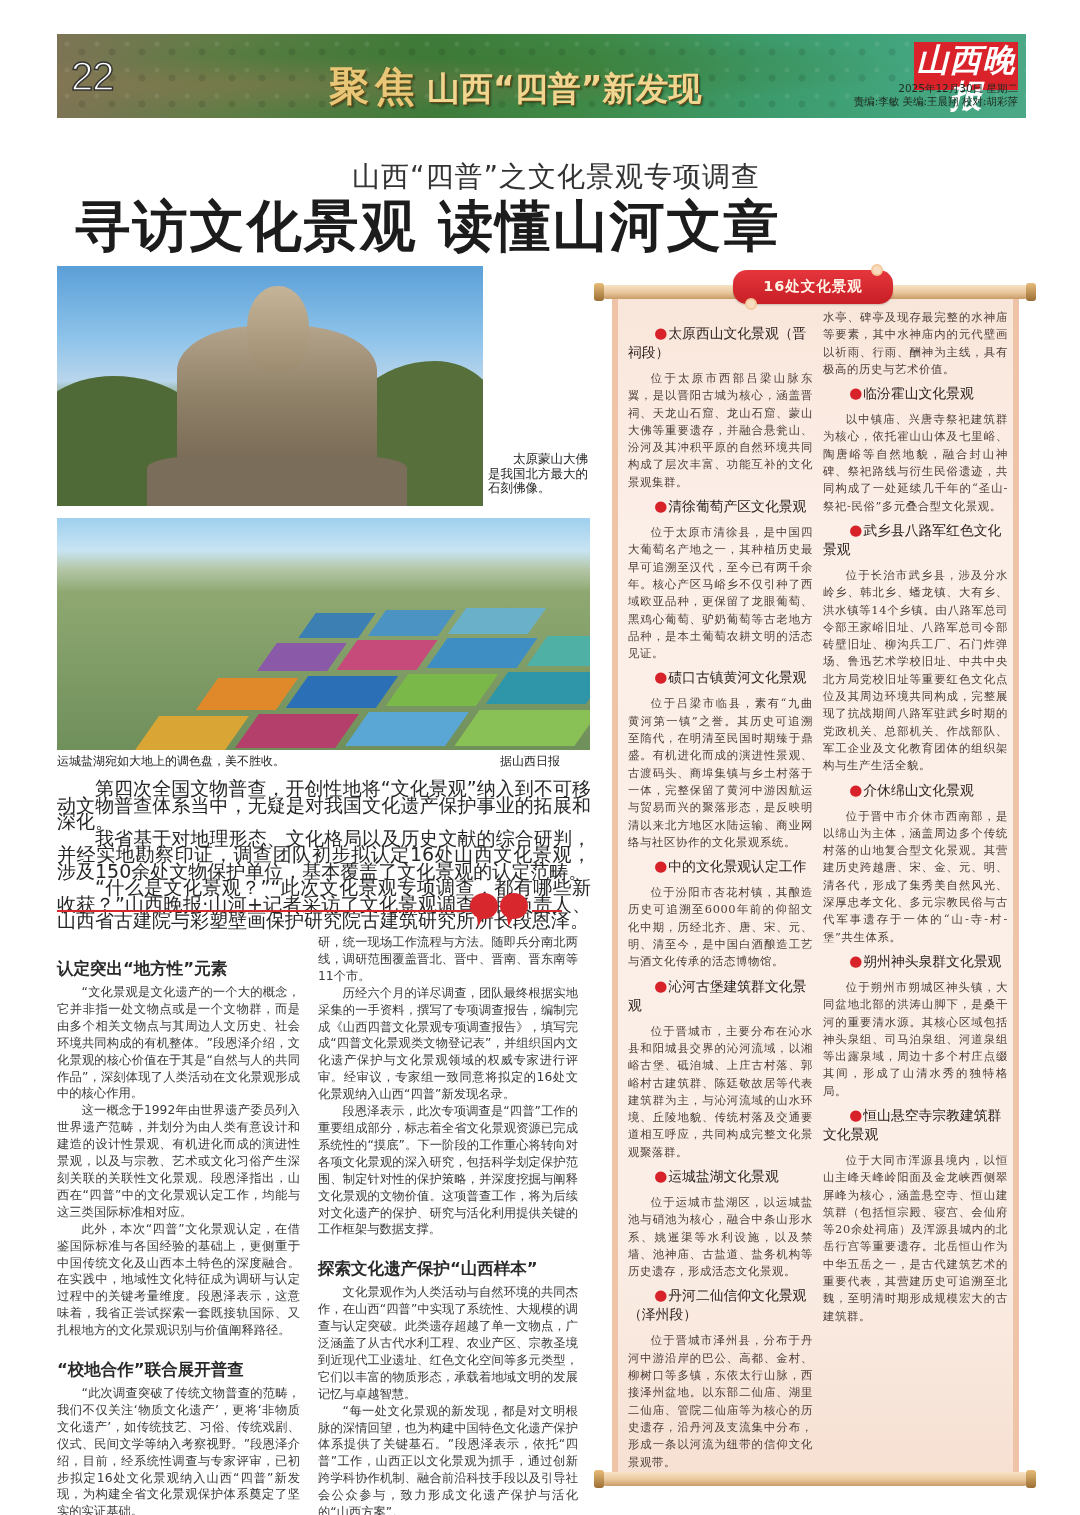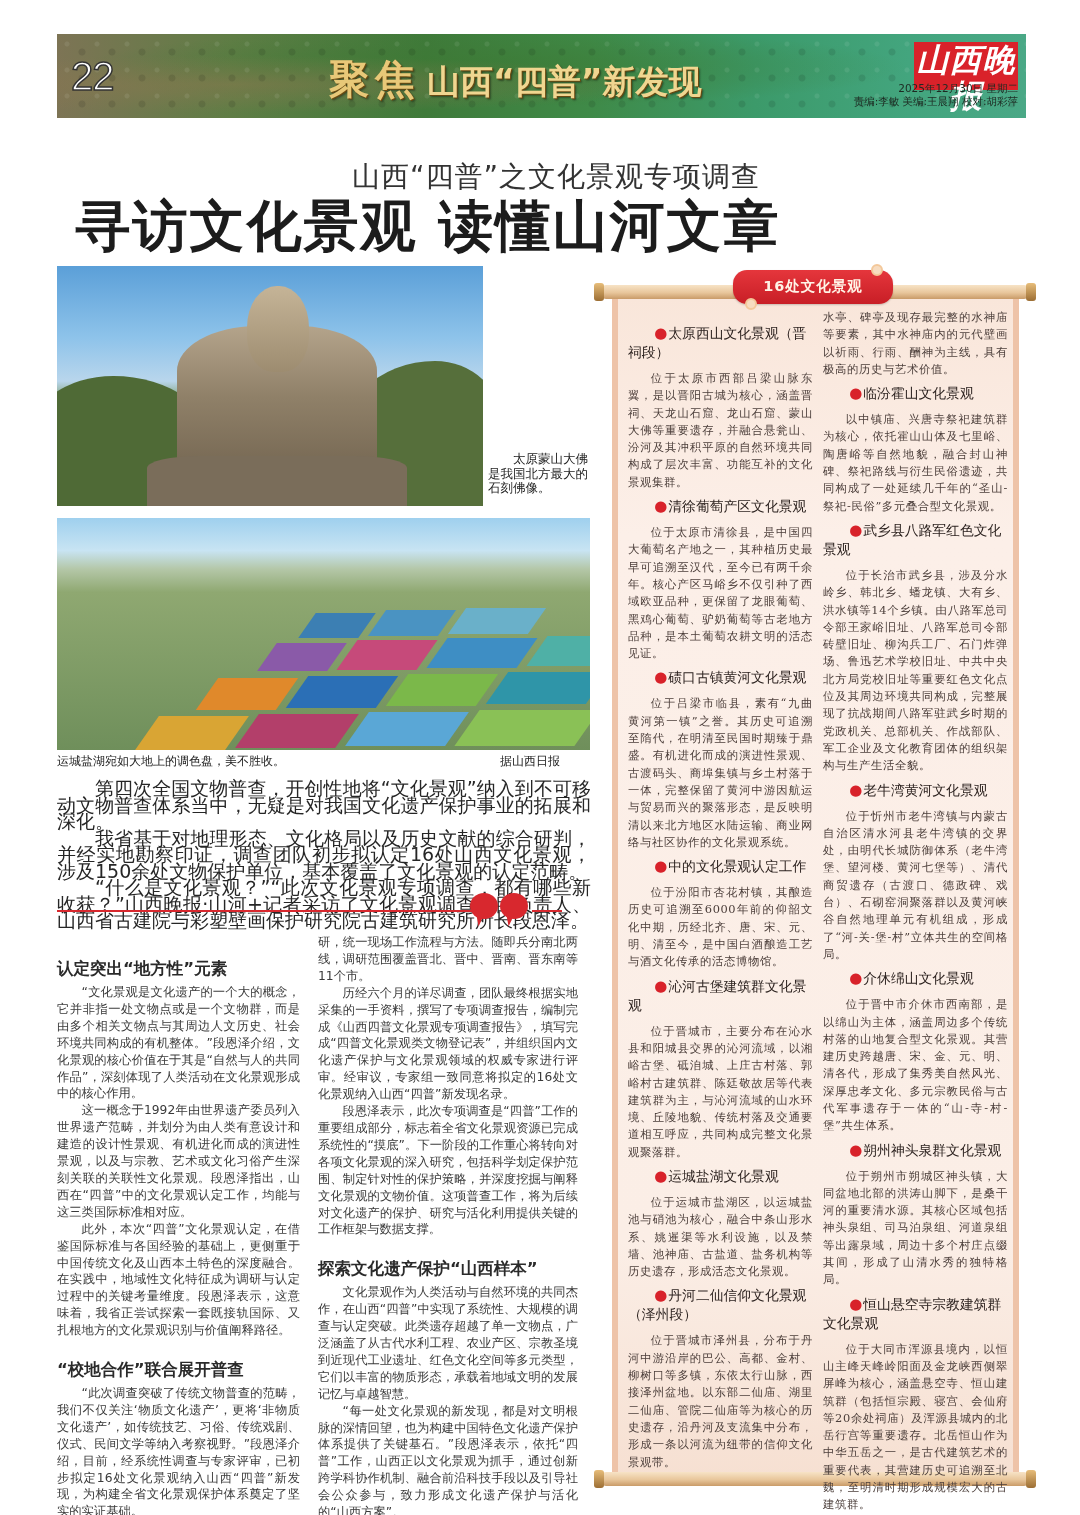--- a/index.html
+++ b/index.html
@@ -20,21 +20,21 @@
     background-image:
       radial-gradient(circle at 10px 10px, rgba(255,255,255,0.08) 2px, transparent 3px),
       radial-gradient(circle at 25px 18px, rgba(0,0,0,0.10) 3px, transparent 4px);
     background-size: 30px 26px;
   }
   .page-num {
     position: absolute; left: 14px; top: 20px; z-index: 2;
     font-family: "Liberation Sans", sans-serif; font-size: 40px; font-weight: 400;
     color: #ffffff; -webkit-text-stroke: 1.5px #333; letter-spacing: -1px;
   }
-  .section-title { position: absolute; left: 272px; top: 18px; z-index: 2; display: flex; align-items: baseline; }
+  .section-title { position: absolute; left: 272px; top: 25px; z-index: 2; display: flex; align-items: baseline; }
   .section-title .calli {
     font-family: "DejaVu Serif", serif; font-weight: 700; font-size: 40px; color: #e8c878;
     text-shadow: 1px 1px 0 #6a4a10, 2px 2px 2px rgba(0,0,0,0.4); letter-spacing: 6px;
   }
   .section-title .rest {
     font-family: "DejaVu Sans", sans-serif; font-weight: 700; font-size: 33px; color: #f0d690;
     text-shadow: 1px 1px 0 #6a4a10, 2px 2px 2px rgba(0,0,0,0.4); margin-left: 6px;
   }
   .logo {
     position: absolute; right: 8px; top: 8px; width: 104px; height: 48px; z-index: 2;
@@ -266,24 +266,20 @@
   <p style="text-align:justify;">水亭、碑亭及现存最完整的水神庙等要素，其中水神庙内的元代壁画以祈雨、行雨、酬神为主线，具有极高的历史与艺术价值。</p>
   <div>
       <div class="item-title"><span class="dot">●</span><span>临汾霍山文化景观</span></div>
       <p class="item-body">以中镇庙、兴唐寺祭祀建筑群为核心，依托霍山山体及七里峪、陶唐峪等自然地貌，融合封山神碑、祭祀路线与衍生民俗遗迹，共同构成了一处延续几千年的“圣山-祭祀-民俗”多元叠合型文化景观。</p>
     </div>
   <div>
       <div class="item-title"><span class="dot">●</span><span>武乡县八路军红色文化景观</span></div>
       <p class="item-body">位于长治市武乡县，涉及分水岭乡、韩北乡、蟠龙镇、大有乡、洪水镇等14个乡镇。由八路军总司令部王家峪旧址、八路军总司令部砖壁旧址、柳沟兵工厂、石门炸弹场、鲁迅艺术学校旧址、中共中央北方局党校旧址等重要红色文化点位及其周边环境共同构成，完整展现了抗战期间八路军驻武乡时期的党政机关、总部机关、作战部队、军工企业及文化教育团体的组织架构与生产生活全貌。</p>
     </div>
   <div>
-      <div class="item-title"><span class="dot">●</span><span>老牛湾黄河文化景观</span></div>
-      <p class="item-body">位于忻州市老牛湾镇与内蒙古自治区清水河县老牛湾镇的交界处，由明代长城防御体系（老牛湾堡、望河楼、黄河七堡等）、清代商贸遗存（古渡口、德政碑、戏台）、石砌窑洞聚落群以及黄河峡谷自然地理单元有机组成，形成了“河-关-堡-村”立体共生的空间格局。</p>
-    </div>
-  <div>
       <div class="item-title"><span class="dot">●</span><span>介休绵山文化景观</span></div>
       <p class="item-body">位于晋中市介休市西南部，是以绵山为主体，涵盖周边多个传统村落的山地复合型文化景观。其营建历史跨越唐、宋、金、元、明、清各代，形成了集秀美自然风光、深厚忠孝文化、多元宗教民俗与古代军事遗存于一体的“山-寺-村-堡”共生体系。</p>
     </div>
   <div>
       <div class="item-title"><span class="dot">●</span><span>朔州神头泉群文化景观</span></div>
       <p class="item-body">位于朔州市朔城区神头镇，大同盆地北部的洪涛山脚下，是桑干河的重要清水源。其核心区域包括神头泉组、司马泊泉组、河道泉组等出露泉域，周边十多个村庄点缀其间，形成了山清水秀的独特格局。</p>
     </div>
   <div>
       <div class="item-title"><span class="dot">●</span><span>恒山悬空寺宗教建筑群文化景观</span></div>
       <p class="item-body">位于大同市浑源县境内，以恒山主峰天峰岭阳面及金龙峡西侧翠屏峰为核心，涵盖悬空寺、恒山建筑群（包括恒宗殿、寝宫、会仙府等20余处祠庙）及浑源县城内的北岳行宫等重要遗存。北岳恒山作为中华五岳之一，是古代建筑艺术的重要代表，其营建历史可追溯至北魏，至明清时期形成规模宏大的古建筑群。</p>

